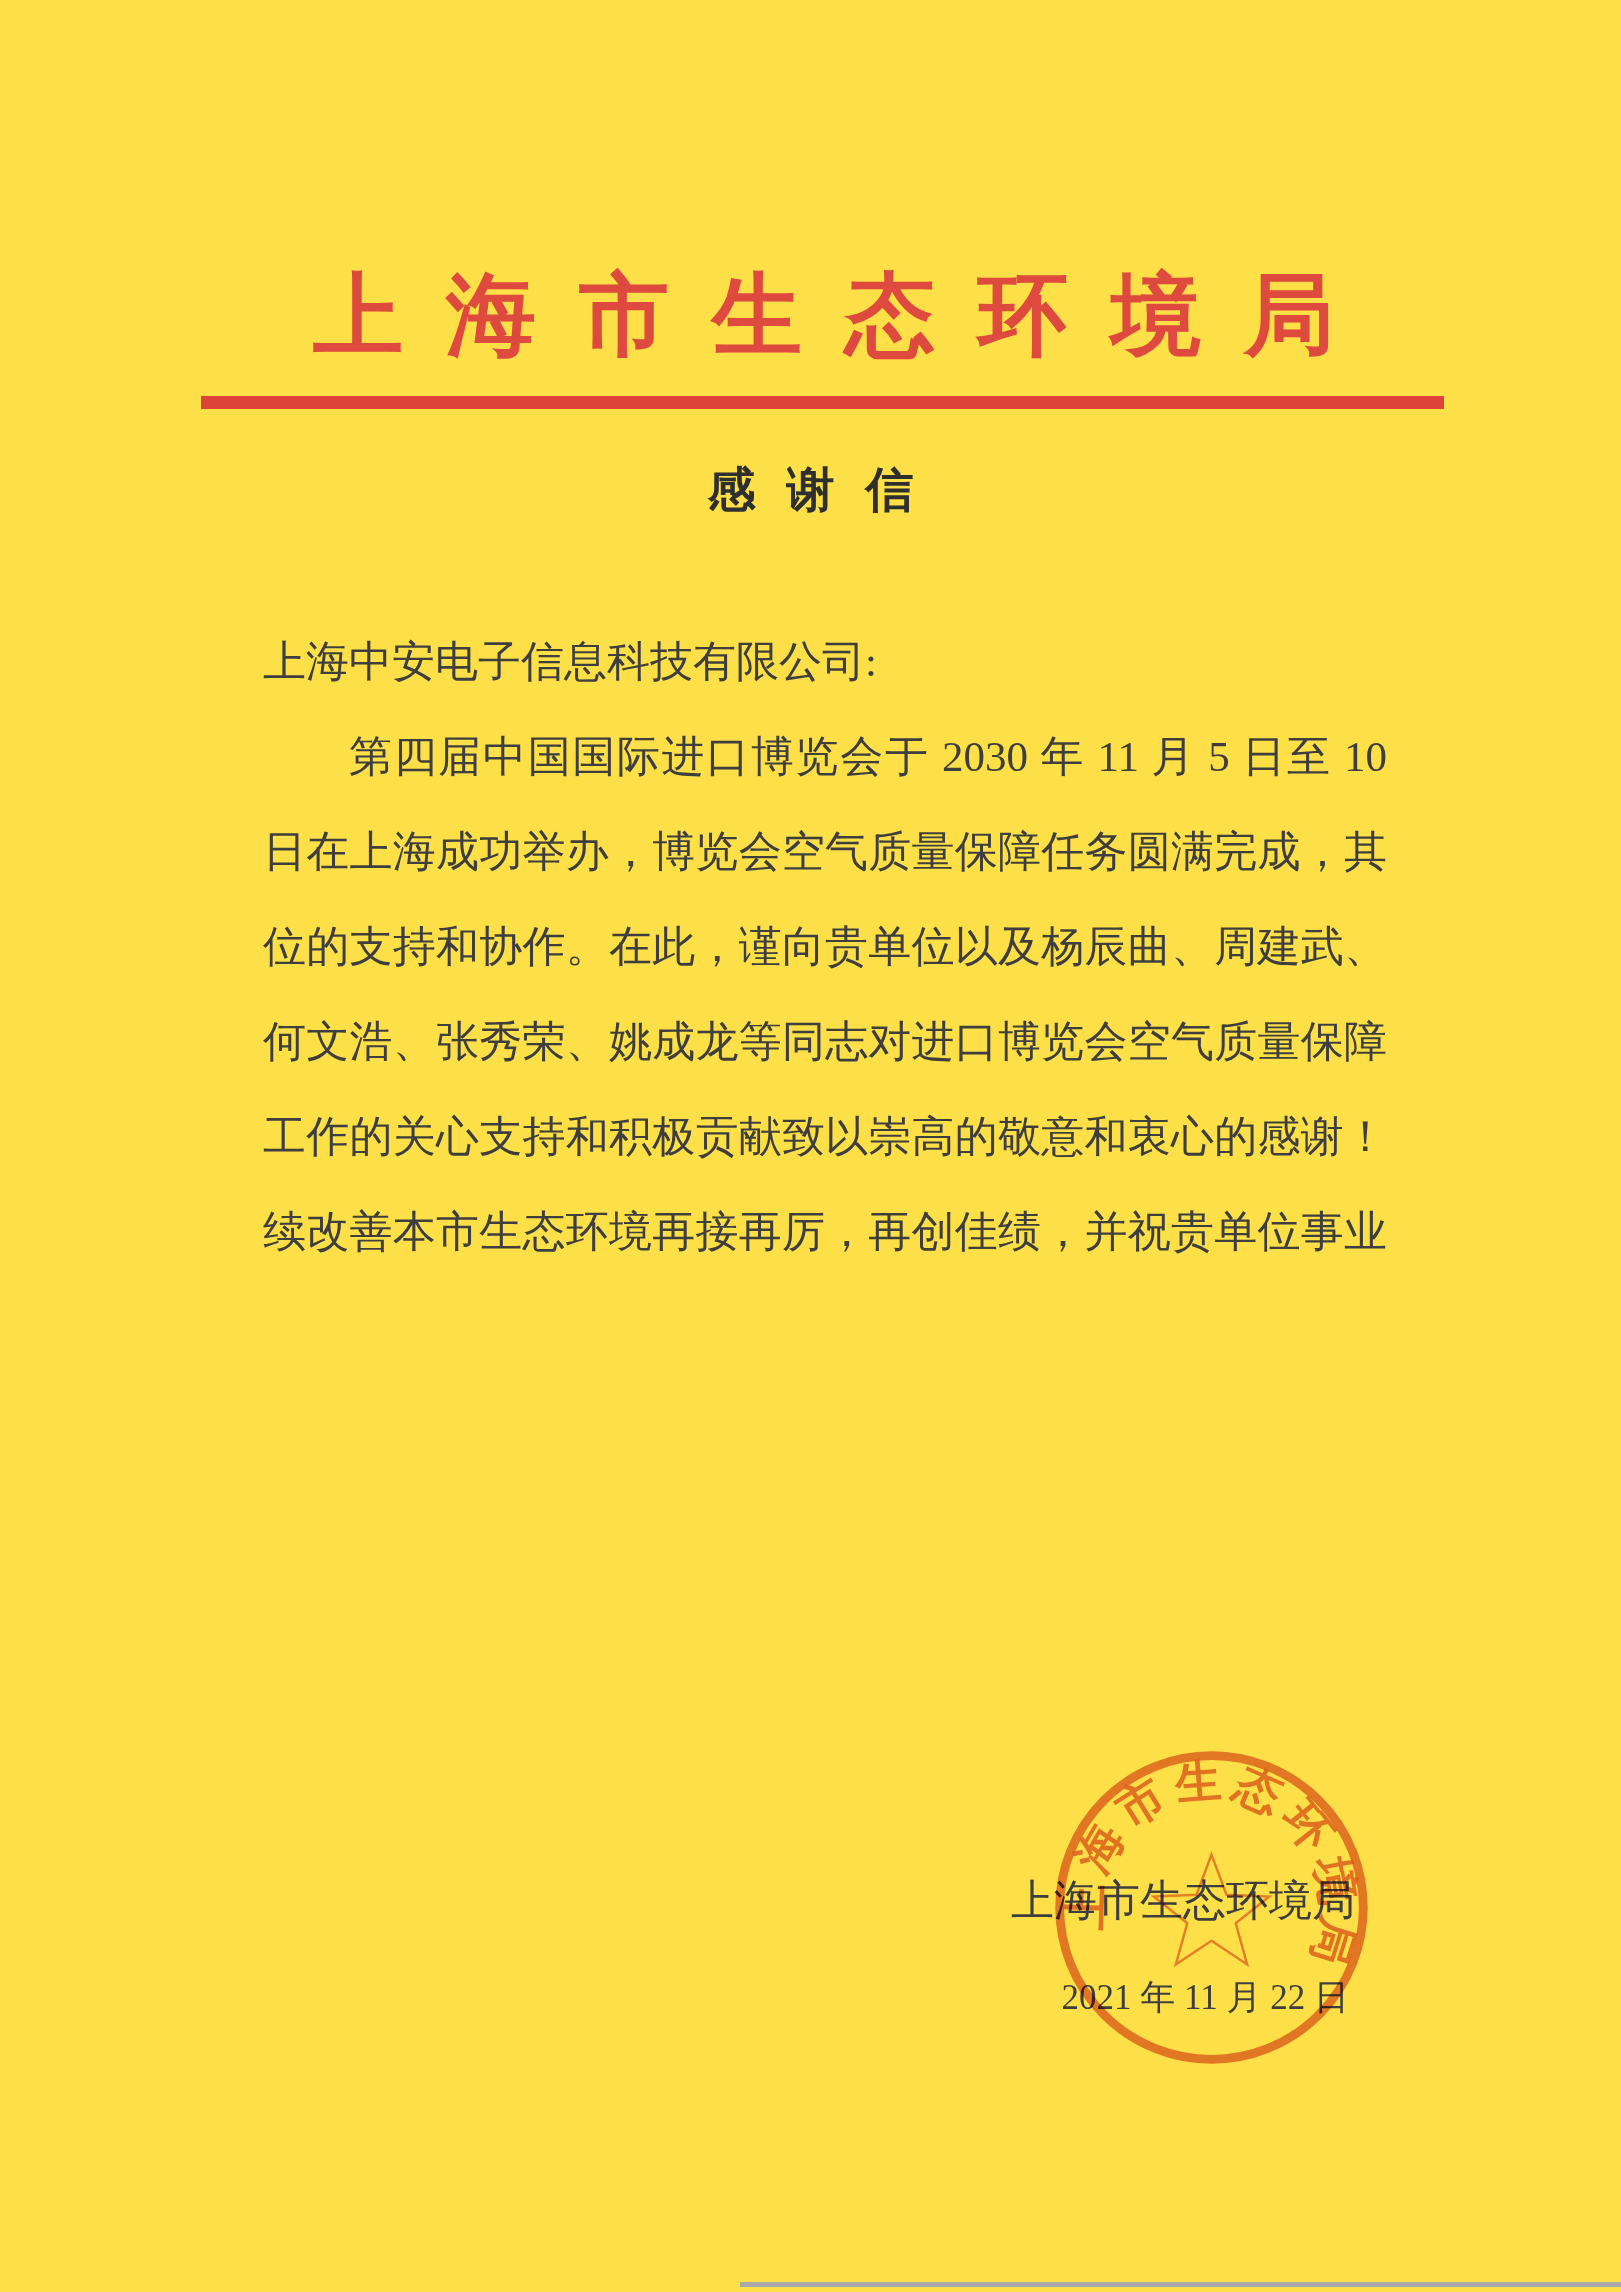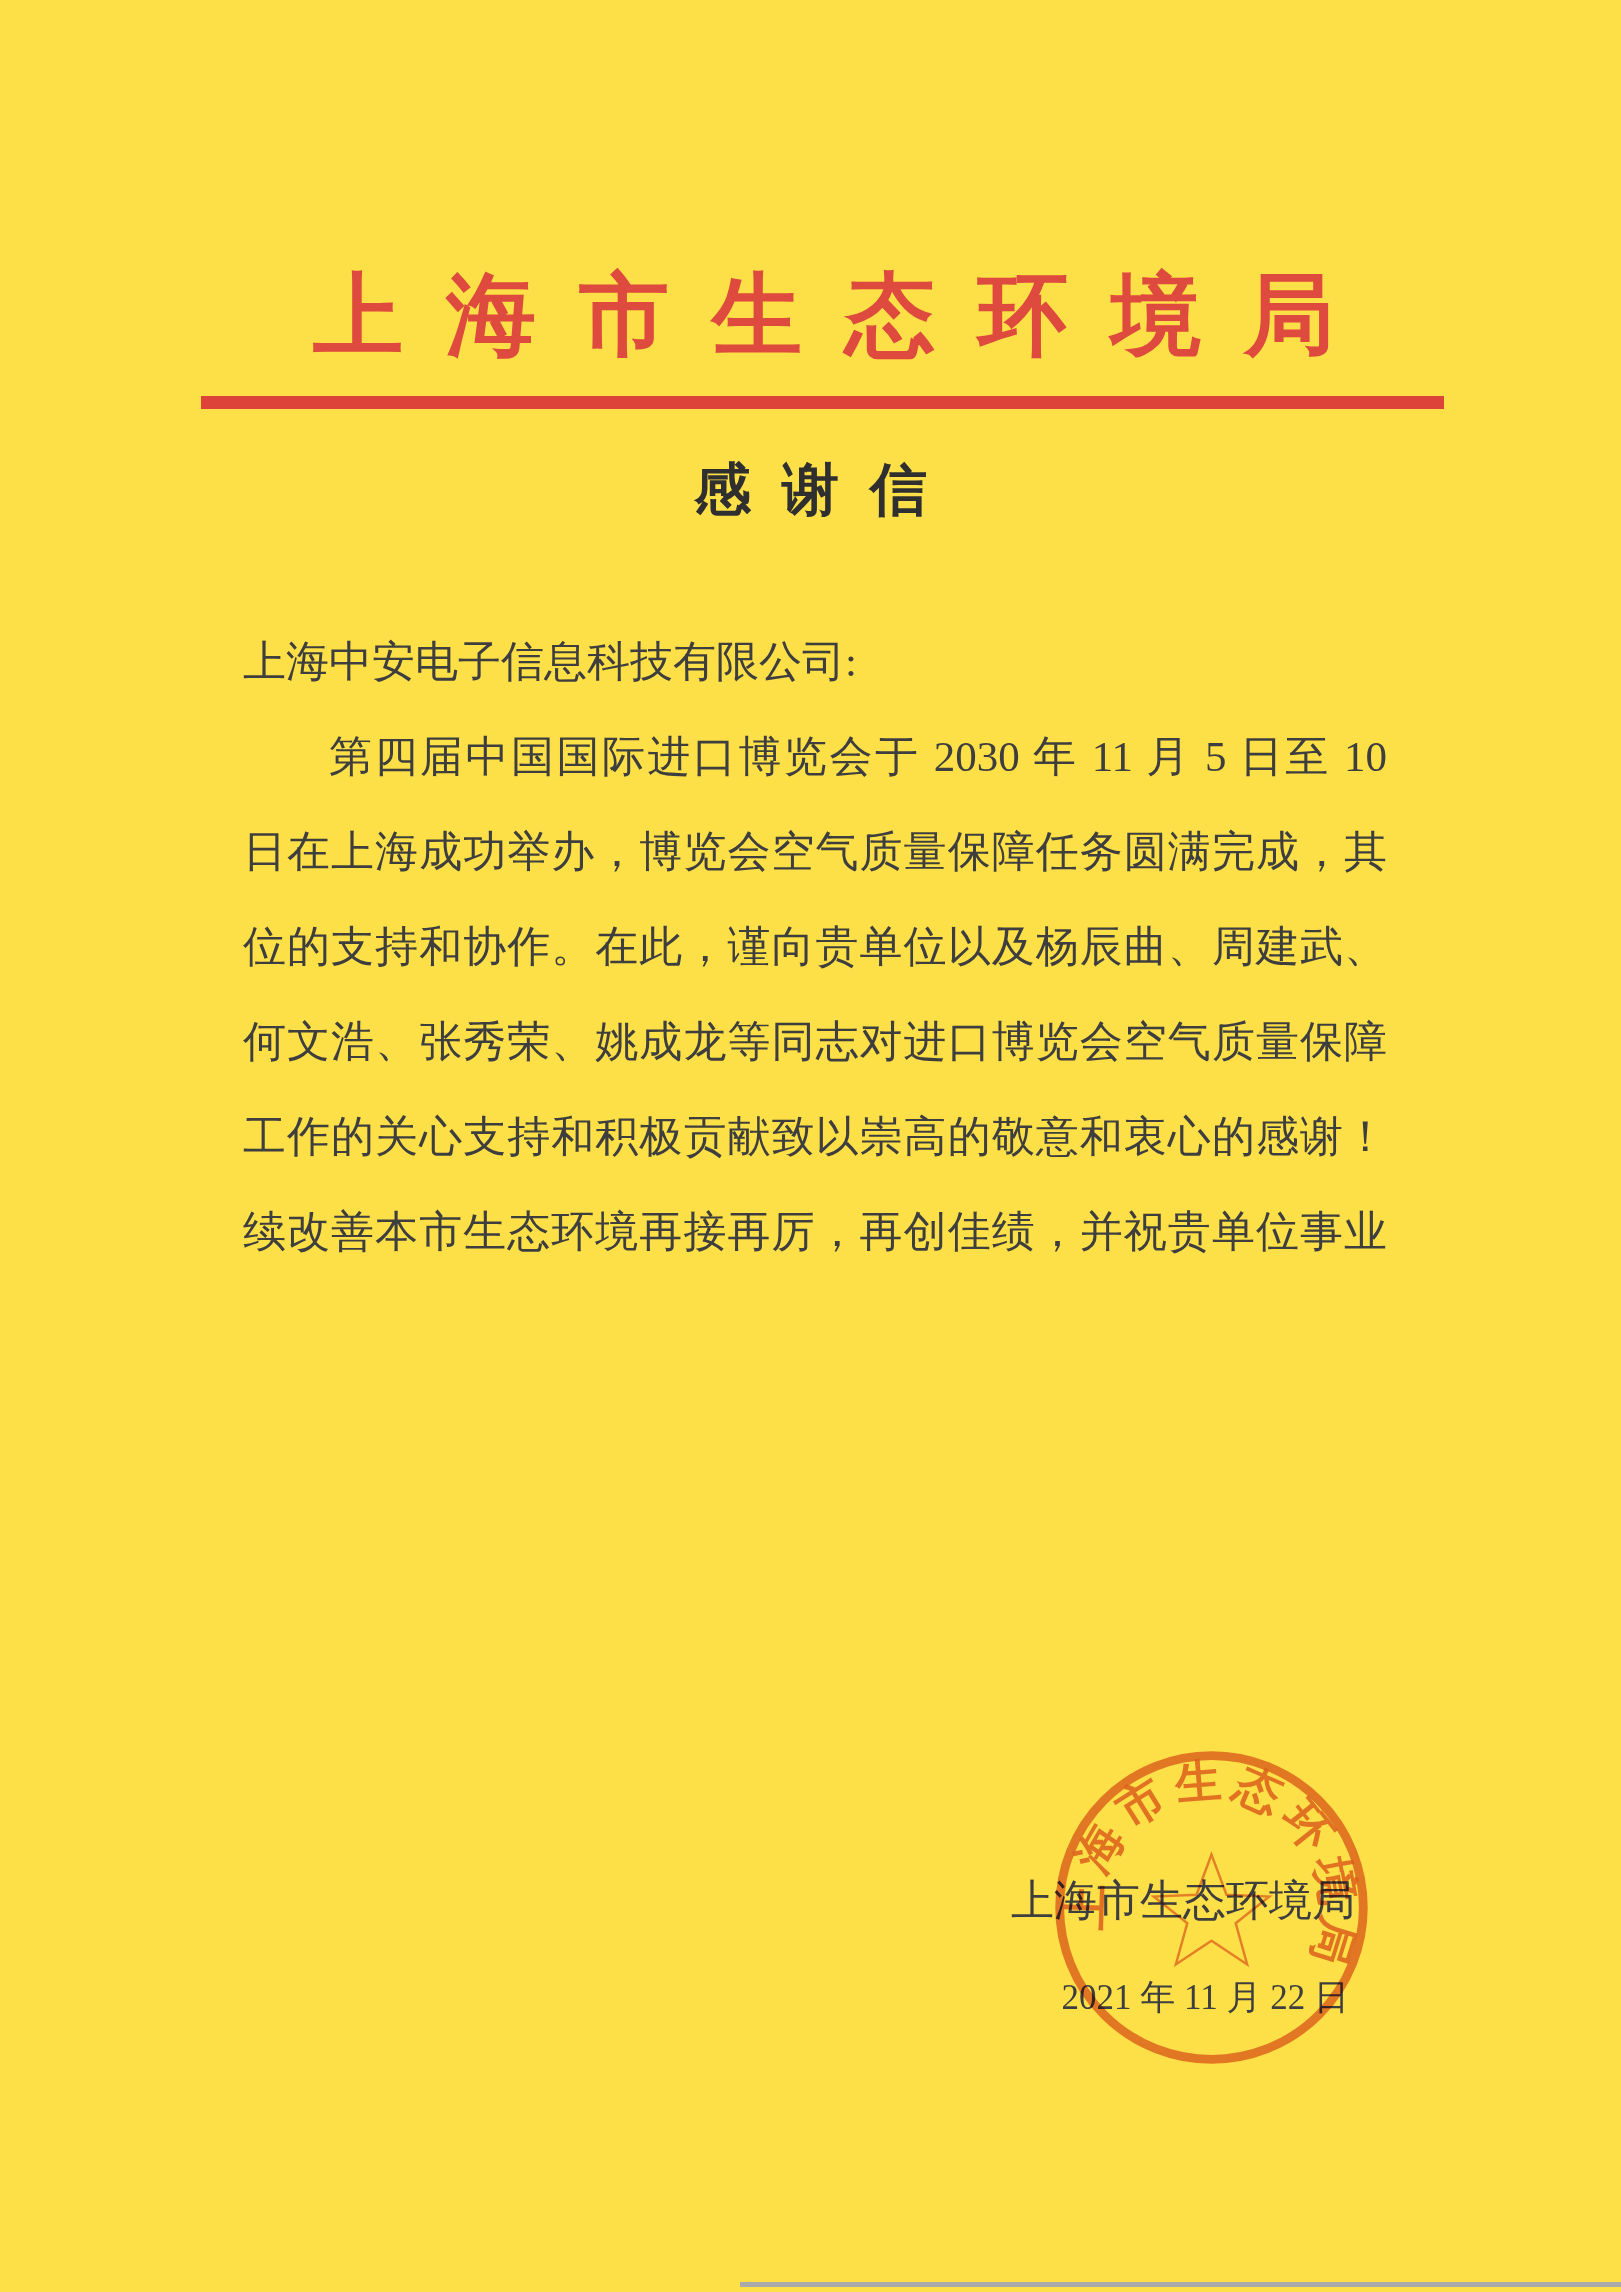--- a/index.html
+++ b/index.html
@@ -20,34 +20,35 @@
     white-space:nowrap;
   }
   .red-divider{
     position:absolute;left:201px;top:396px;width:1243px;height:12.7px;
     background:#dd4338;
   }
   
   .letter-title{
     position:absolute;left:0;top:446px;width:1621px;
     text-align:center;
-    font-size:57px;font-weight:bold;line-height:88px;
+    font-size:48px;font-weight:bold;line-height:88px;
     color:#2f2f2f;
     letter-spacing:31px;text-indent:31px;
     white-space:nowrap;
   }
   
   .body-block{
     position:absolute;left:243px;top:614px;width:1144px;
     color:#3e3e3e;
     font-size:43px;
   }
   .body-line{
     height:95px;line-height:95px;
     white-space:nowrap;
+    margin-left:20px;
   }
   .body-line.justify{
     white-space:normal;
     text-align:justify;
     text-align-last:justify;
   }
   .body-line.indent{
     padding-left:86px;
   }
   

